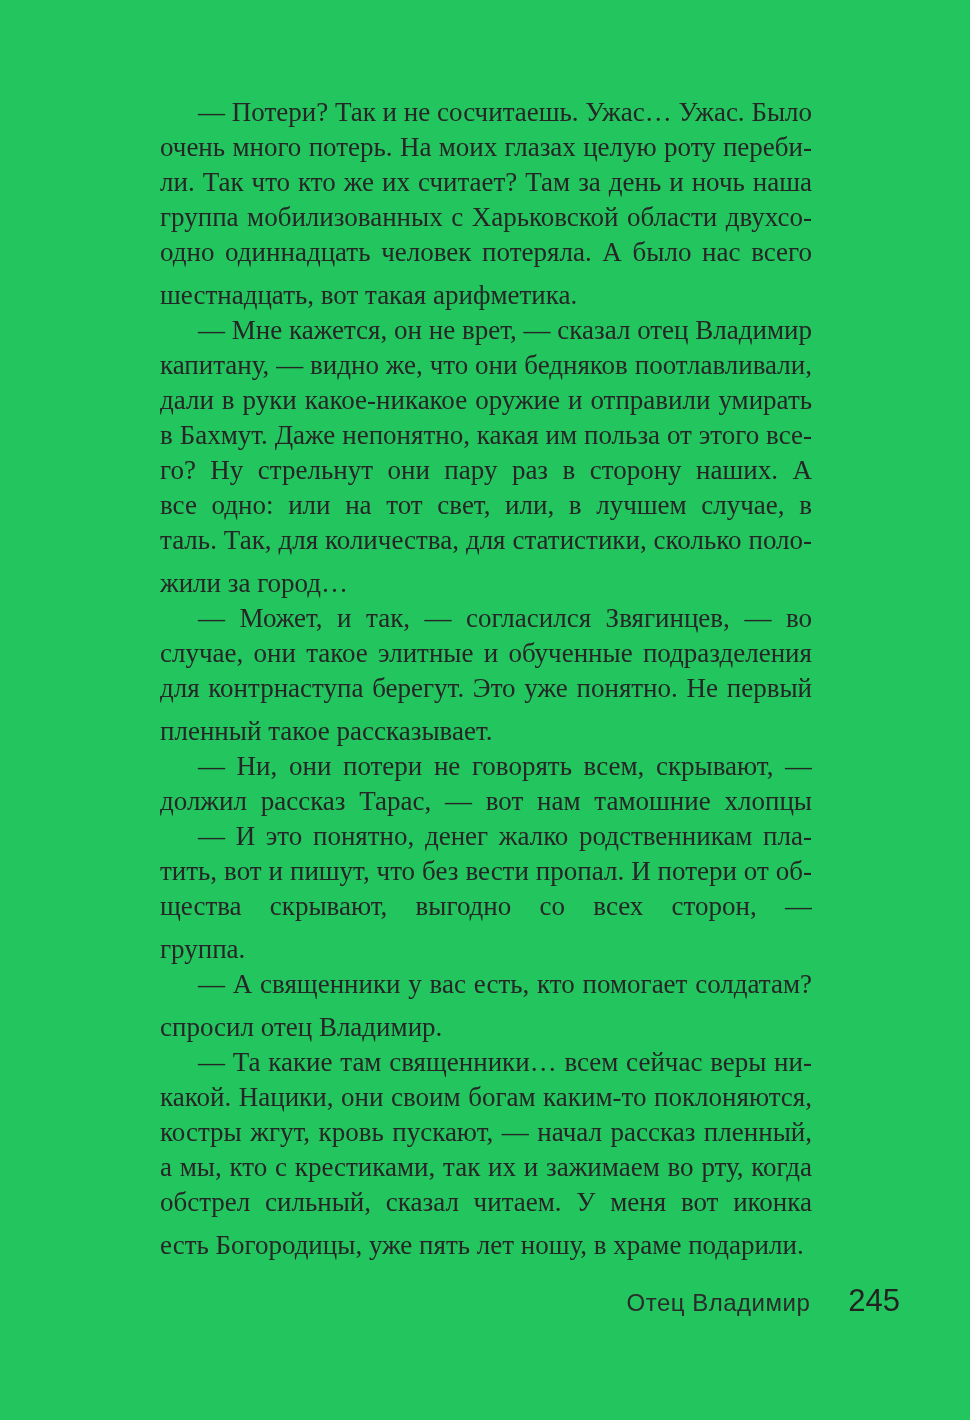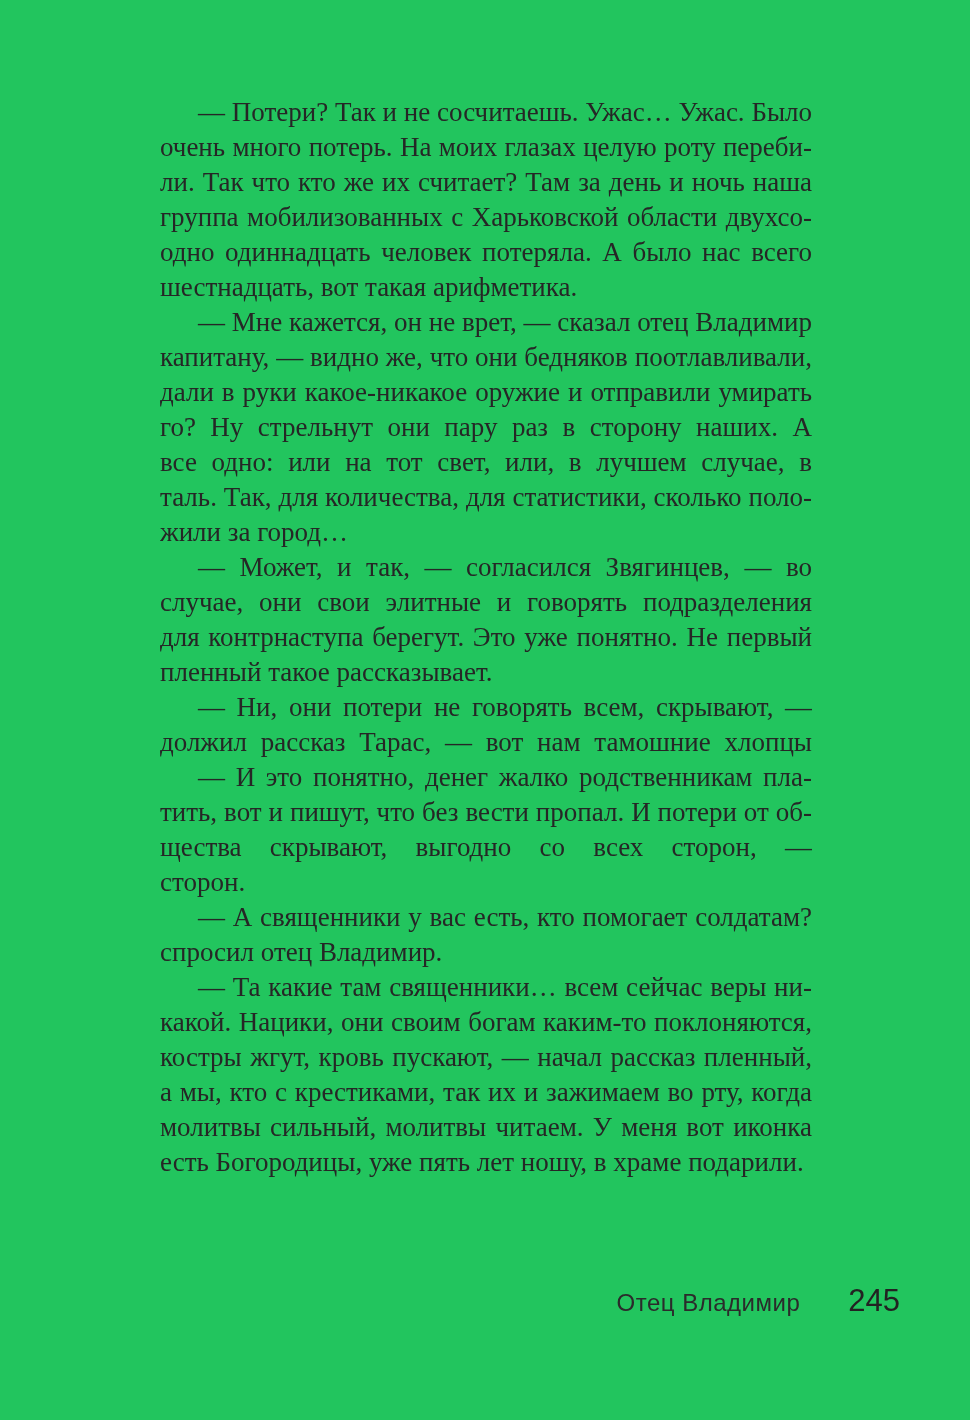--- a/index.html
+++ b/index.html
@@ -29,34 +29,35 @@
     height: 35px;
     overflow: hidden;
     text-align: justify;
     text-align-last: justify;
     white-space: normal;
   }
   .line.first { text-indent: 38px; }
   .line.last {
     text-align: left;
     text-align-last: left;
+    margin-top: 8px;
   }
   .footer {
     position: absolute;
     top: 1283px;
     right: 70px;
     display: flex;
     align-items: baseline;
     font-family: "Liberation Sans", "DejaVu Sans", sans-serif;
     color: #2b2b2b;
   }
   .running-title {
     font-size: 24px;
     letter-spacing: 0.5px;
-    margin-right: 48px;
+    margin-right: 38px;
   }
   .page-number {
     font-size: 31px;
     color: #222222;
   }
 </style>
 </head>
 <body>
 
 <div class="page">
@@ -69,56 +70,57 @@
       <div class="line">ли. Так что кто же их считает? Там за день и ночь наша</div>
       <div class="line">группа мобилизованных с Харьковской области двухсо-</div>
       <div class="line">одно одиннадцать человек потеряла. А было нас всего</div>
       <div class="line last">шестнадцать, вот такая арифметика.</div>
     </div>
 
     <div class="para">
       <div class="line first">— Мне кажется, он не врет, — сказал отец Владимир</div>
       <div class="line">капитану, — видно же, что они бедняков поотлавливали,</div>
       <div class="line">дали в руки какое-никакое оружие и отправили умирать</div>
+      <div class="line">в Бахмут. Даже непонятно, какая им польза от этого все-</div>
       <div class="line">го? Ну стрельнут они пару раз в сторону наших. А потом</div>
       <div class="line">все одно: или на тот свет, или, в лучшем случае, в госпи-</div>
       <div class="line">таль. Так, для количества, для статистики, сколько поло-</div>
       <div class="line last">жили за город…</div>
     </div>
 
     <div class="para">
       <div class="line first">— Может, и так, — согласился Звягинцев, — во всяком</div>
-      <div class="line">случае, они свои элитные и говорять подразделения</div>
+      <div class="line">случае, они такое элитные и обученные подразделения</div>
       <div class="line">для контрнаступа берегут. Это уже понятно. Не первый</div>
       <div class="line last">пленный такое рассказывает.</div>
     </div>
 
     <div class="para">
       <div class="line first">— Ни, они потери не говорять всем, скрывают, — про-</div>
       <div class="line">должил рассказ Тарас, — вот нам тамошние хлопцы рас-</div>
     </div>
 
     <div class="para">
       <div class="line first">— И это понятно, денег жалко родственникам пла-</div>
       <div class="line">тить, вот и пишут, что без вести пропал. И потери от об-</div>
       <div class="line">щества скрывают, выгодно со всех сторон, — подытожил</div>
-      <div class="line last">сторон.</div>
+      <div class="line last">группа.</div>
     </div>
 
     <div class="para">
       <div class="line first">— А священники у вас есть, кто помогает солдатам? —</div>
       <div class="line last">спросил отец Владимир.</div>
     </div>
 
     <div class="para">
       <div class="line first">— Та какие там священники… всем сейчас веры ни-</div>
       <div class="line">какой. Нацики, они своим богам каким-то поклоняются,</div>
       <div class="line">костры жгут, кровь пускают, — начал рассказ пленный, —</div>
       <div class="line">а мы, кто с крестиками, так их и зажимаем во рту, когда</div>
-      <div class="line">молитвы сильный, молитвы читаем. У меня вот иконка</div>
+      <div class="line">обстрел сильный, сказал читаем. У меня вот иконка</div>
       <div class="line last">есть Богородицы, уже пять лет ношу, в храме подарили.</div>
     </div>
 
   </div>
 
   <div class="footer">
     <span class="running-title">Отец Владимир</span>
     <span class="page-number">245</span>
   </div>
 

